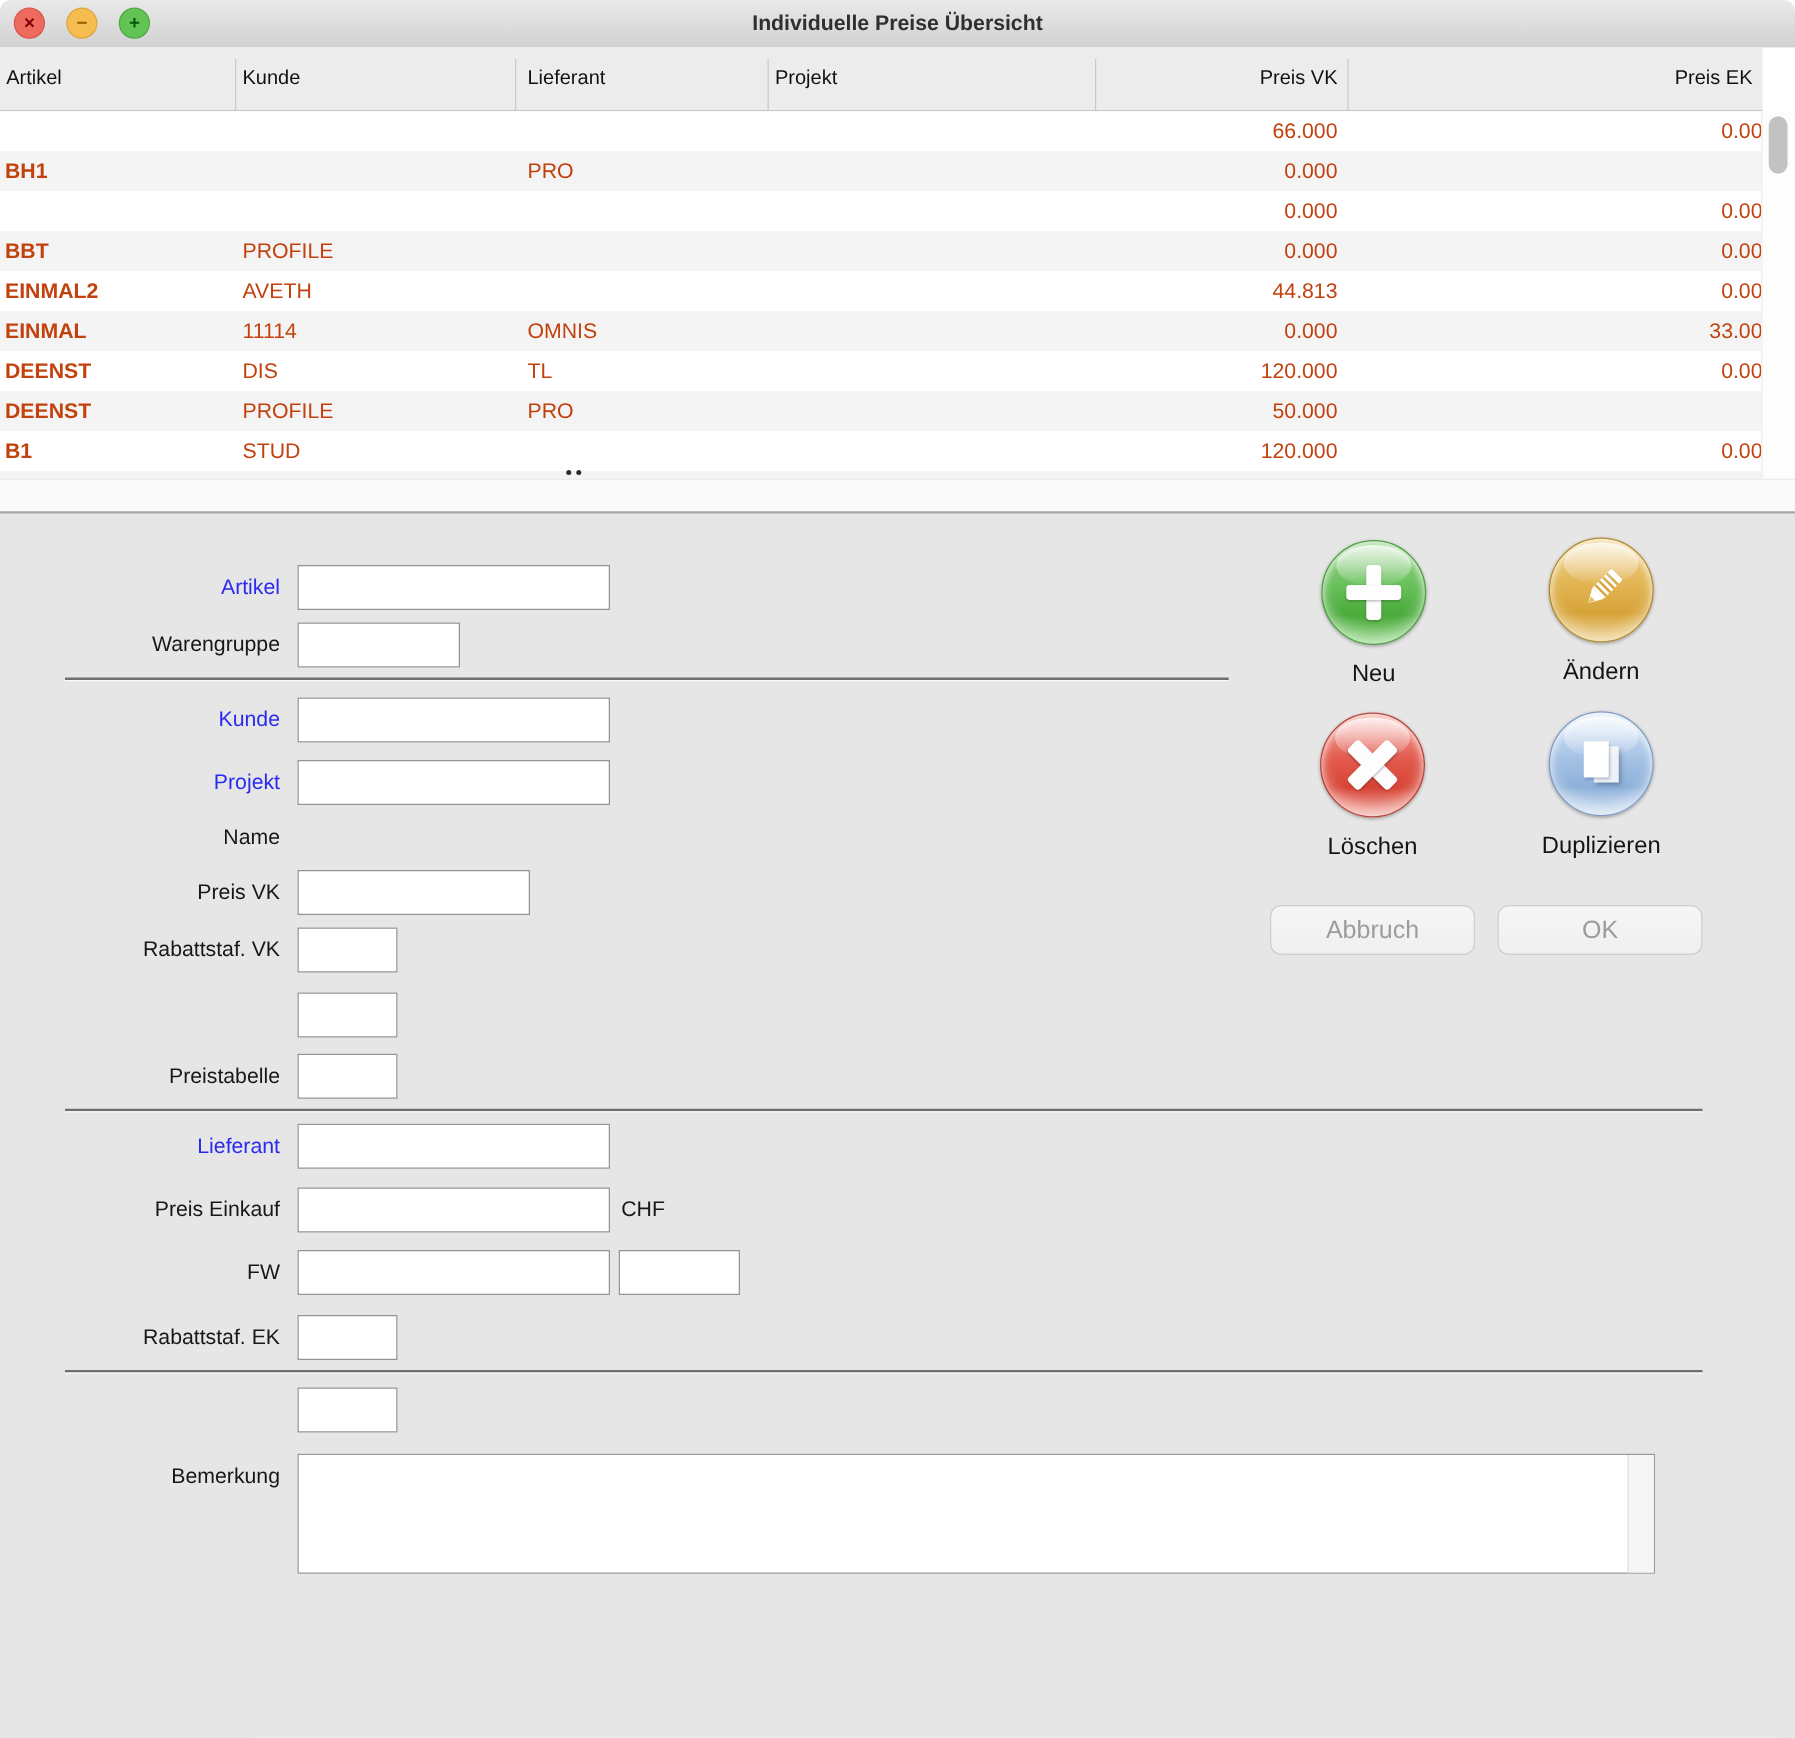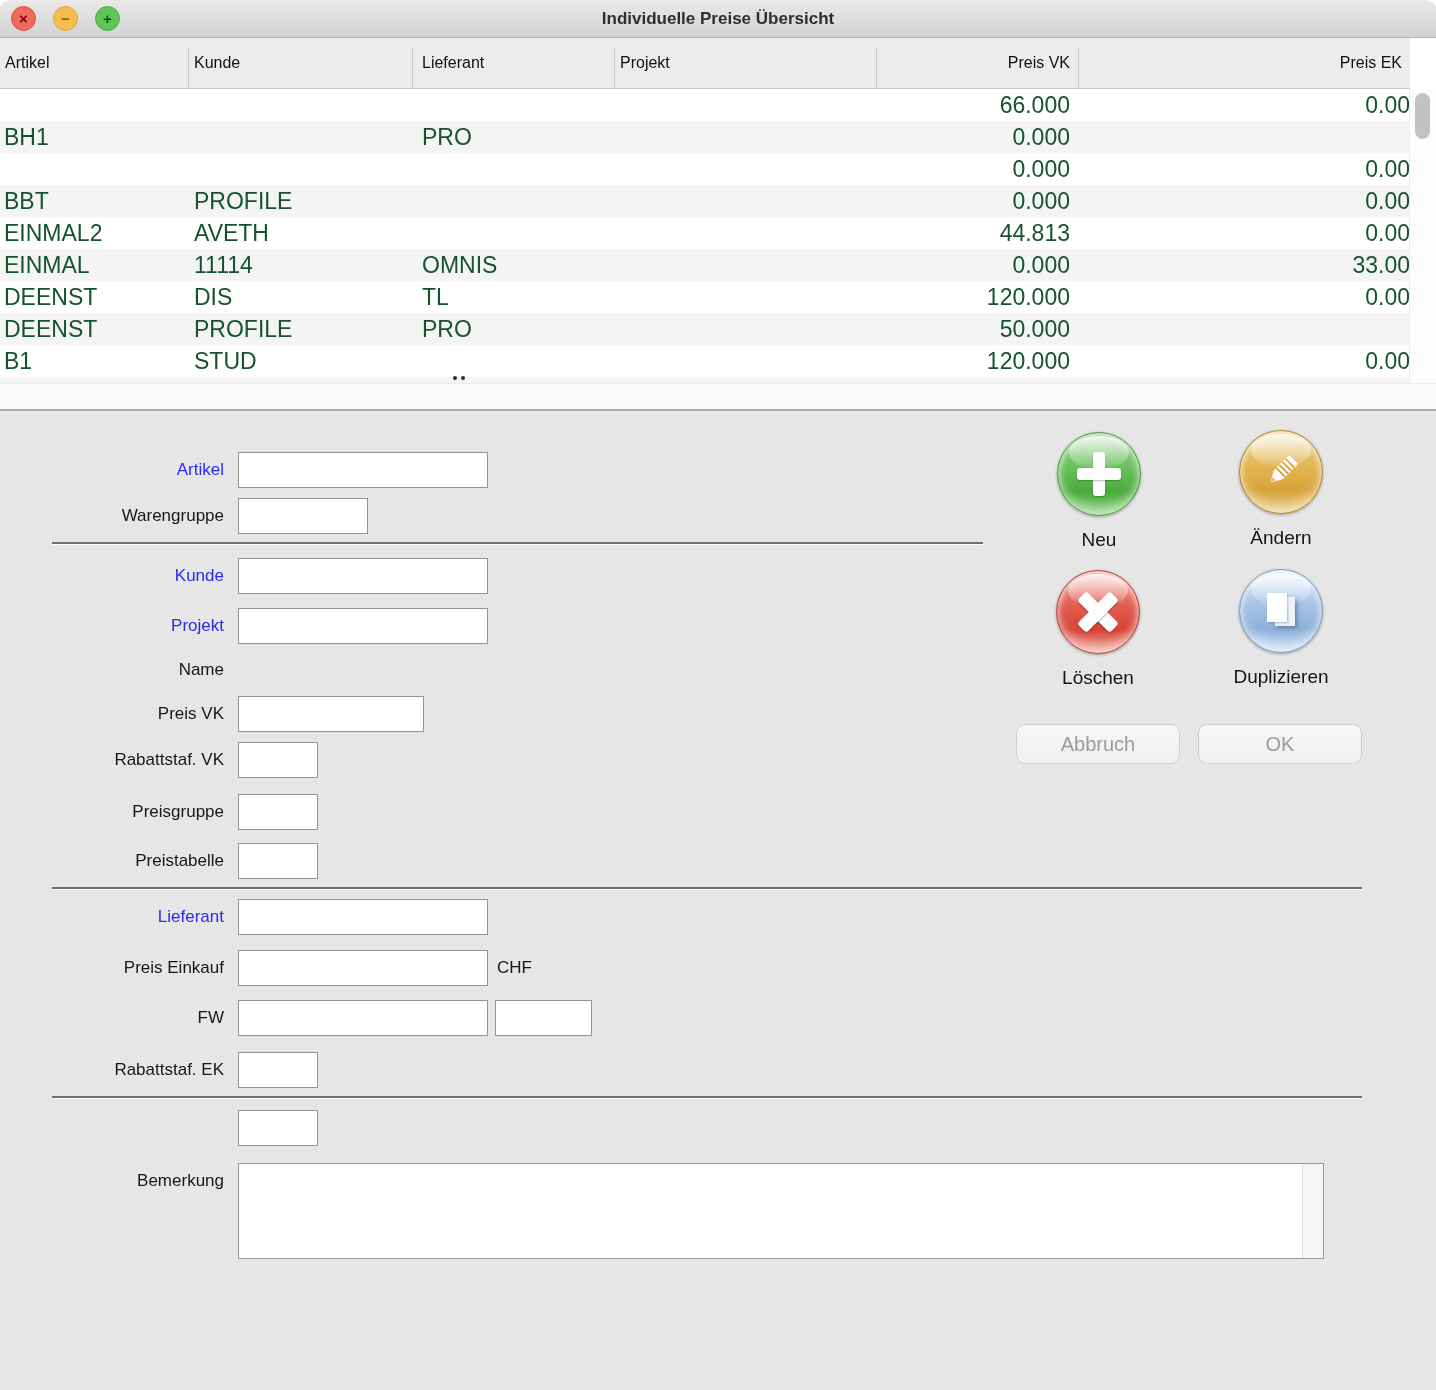--- a/index.html
+++ b/index.html
@@ -28,23 +28,23 @@
   .thead .hc0{padding-left:5px;}
   .thead .hc2{padding-left:10px;}
   .thead .hc4,.thead .hc5{text-align:right;padding-right:8px;}
   .thead .hc5{}
   .hsep{position:absolute;top:9px;bottom:0;width:1px;background:#c9c9c9;}
 
   .tbody{position:absolute;left:0;top:89px;width:1410px;}
   .trow{display:grid;grid-template-columns:188px 224px 262px 262px 142px 332px;height:32px;background:#fff;}
   .trow{grid-template-columns:188px 224px 202px 262px 202px 332px;}
   .trow:nth-child(even){background:#f4f4f5;}
-  .trow .cell{font-size:23px;color:#14532d;line-height:32px;white-space:nowrap;
+  .trow .cell{font-size:17px;color:#c2410c;line-height:32px;white-space:nowrap;
     overflow:hidden;padding-left:6px;}
-  .trow .c0{padding-left:4px;}
+  .trow .c0{padding-left:4px;font-weight:bold;}
   .trow .c2{padding-left:10px;}
   .trow .c4,.trow .c5{text-align:right;padding-right:8px;padding-left:0;}
   .trow .c5{padding-right:0;}
 
   .partialrow{position:absolute;left:0;top:377px;width:1410px;height:6px;background:#f4f4f5;overflow:visible;}
   .clipdots{position:absolute;left:453px;top:-1px;width:4px;height:4px;border-radius:50%;
     background:#2c2c2c;box-shadow:8px 0 0 #2c2c2c;}
 
   .vscroll{position:absolute;right:0;top:89px;width:26px;height:294px;background:#fdfdfd;
     border-left:1px solid #ececec;}
@@ -233,21 +233,20 @@
     <input class="inp" style="left: 238px; top: 197px; width: 238px;">
 
     <div class="lbl" style="top:241px">Name</div>
 
     <div class="lbl" style="top:285px">Preis VK</div>
     <input class="inp" style="left: 238px; top: 285px; width: 174px;">
 
     <div class="lbl" style="top:331px">Rabattstaf. VK</div>
     <input class="inp" style="left: 238px; top: 331px; width: 68px;">
 
-    <div class="lbl" style="top:383px">Preisgruppe</div>
     <input class="inp" style="left: 238px; top: 383px; width: 68px;">
 
     <div class="lbl" style="top:432px">Preistabelle</div>
     <input class="inp" style="left: 238px; top: 432px; width: 68px;">
 
     <div class="divider" style="left:52px;top:476px;width:1310px"></div>
 
     <div class="lbl link" style="top:488px">Lieferant</div>
     <input class="inp" style="left: 238px; top: 488px; width: 238px;">
 

